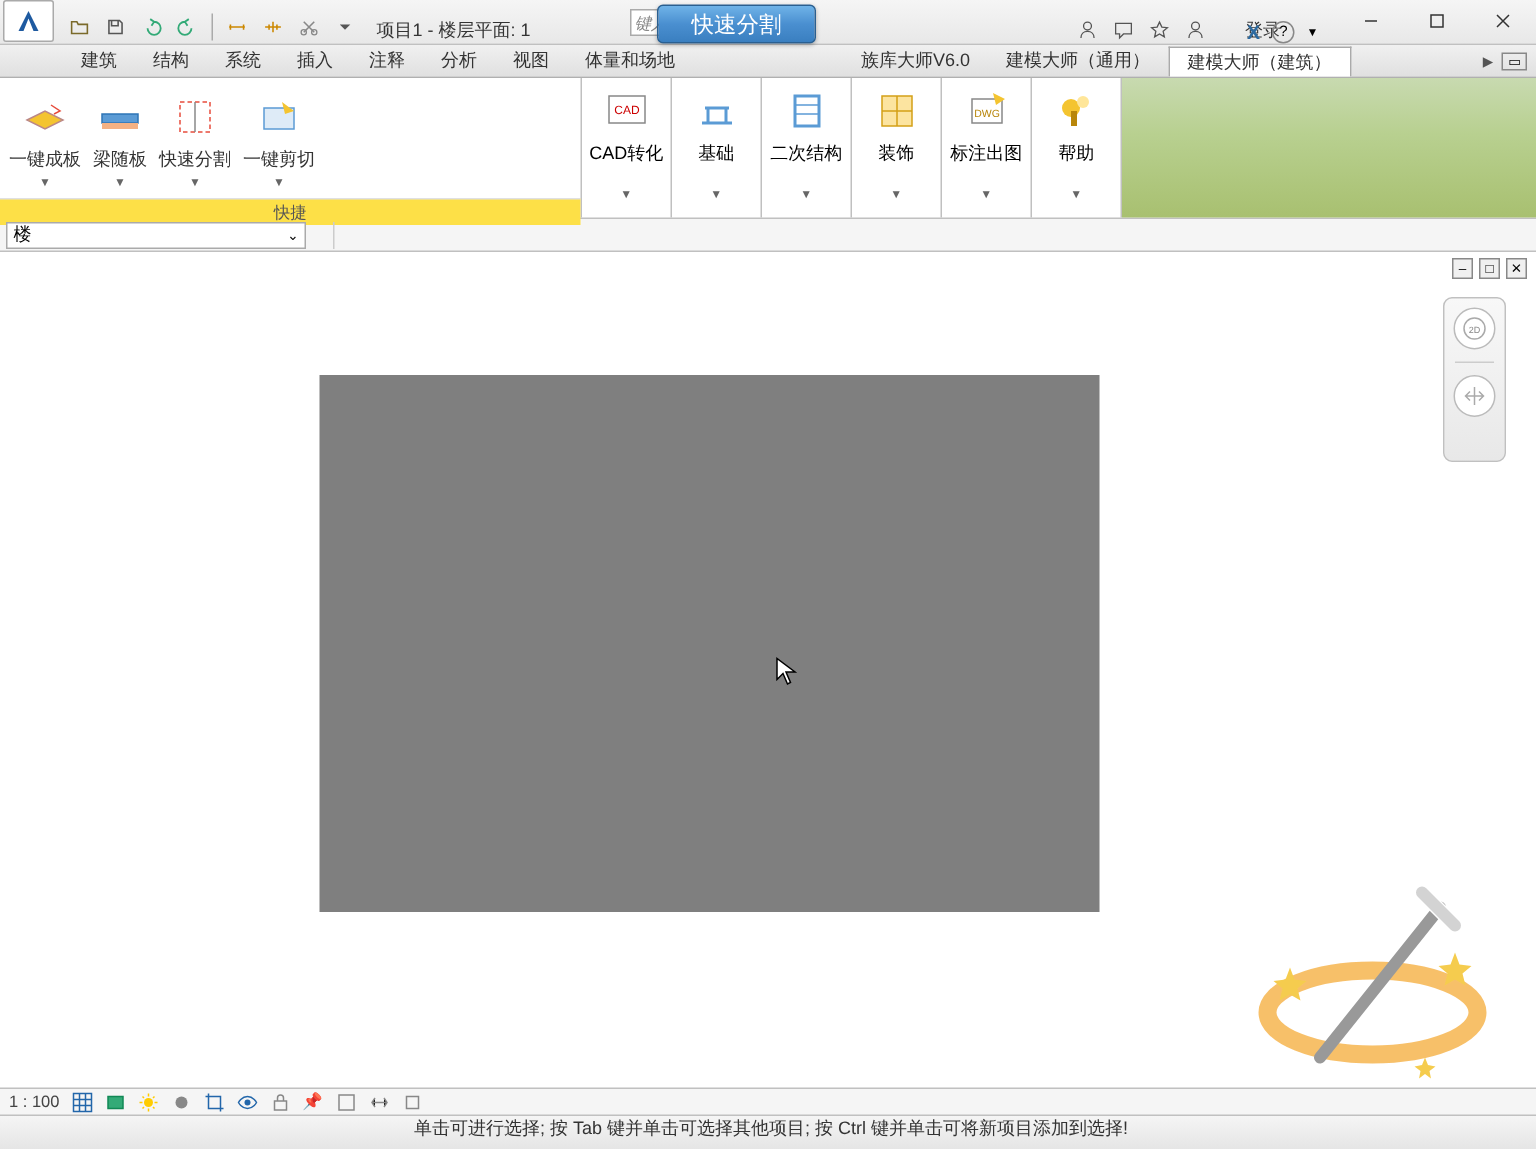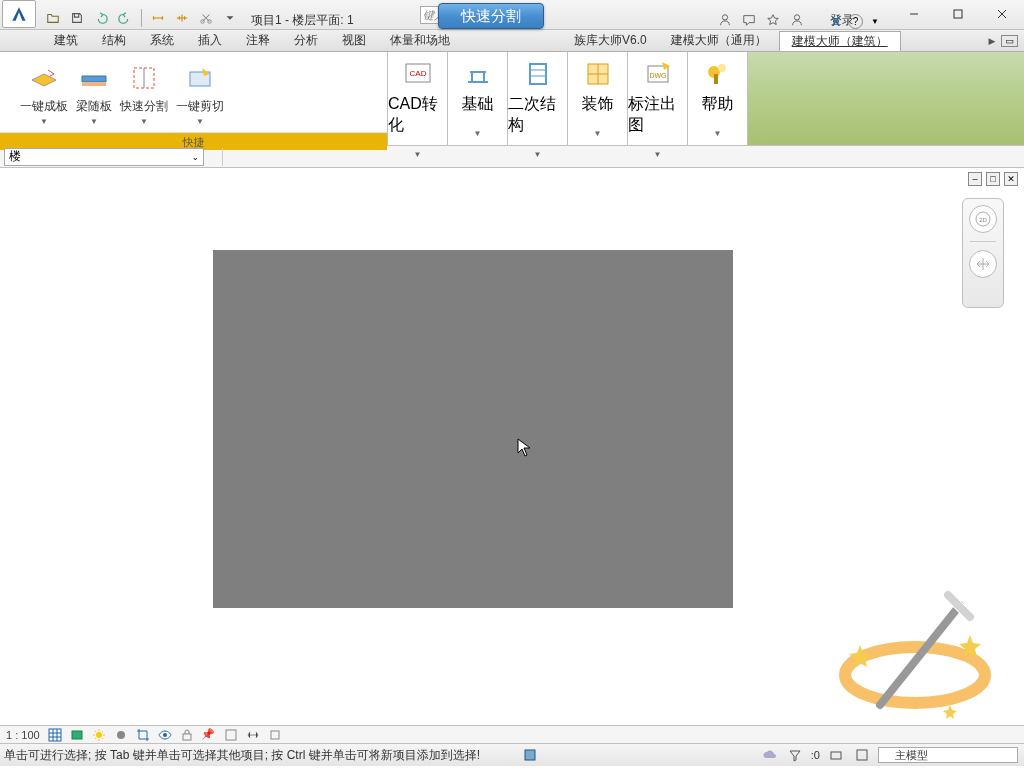--- a/index.html
+++ b/index.html
@@ -17,55 +17,55 @@
 .titlebar .keyword-box { position: absolute; left: 420px; top: 6px; width: 30px; height: 18px; border: 1px solid #aaa; background: #fff; font-size: 11px; display: flex; align-items: center; color: #888; padding-left: 2px; font-style: italic; overflow: hidden; }
 .titlebar .right-icons { position: absolute; right: 170px; display: flex; align-items: center; gap: 6px; }
 .titlebar .right-icons .ic { width: 18px; height: 18px; display: flex; align-items: center; justify-content: center; }
 .titlebar .login-text { font-size: 12px; color: #333; margin-left: 18px; }
 .win-controls { position: absolute; right: 0; top: 0; display: flex; }
 .win-btn { width: 44px; height: 28px; display: flex; align-items: center; justify-content: center; }
 .titlebar .help-x { position: absolute; right: 145px; display: flex; align-items: center; gap: 8px; }
 
 .menubar { height: 22px; background: linear-gradient(#f0f0f0,#e0e0e0); border-bottom: 1px solid #b0b0b0; display: flex; align-items: center; padding-left: 42px; }
 .menu-item { padding: 2px 12px; font-size: 12px; color: #333; height: 20px; display: flex; align-items: center; }
-.menu-item.active { background: #fff; border: 1px solid #aaa; border-bottom: none; text-decoration: underline; }
+.menu-item.active { background: #fff; border: 1px solid #aaa; border-bottom: none; }
 .menubar .extra { margin-left: auto; display: flex; align-items: center; padding-right: 6px; gap: 2px; }
 
 .ribbon { height: 94px; background: #fff; border-bottom: 1px solid #c0c0c0; display: flex; }
 .ribbon-panel { border-right: 1px solid #c0c0c0; display: flex; flex-direction: column; }
 .ribbon-panel.main { flex: 0 0 388px; }
-.ribbon-buttons { flex: 1; display: flex; align-items: flex-start; padding: 4px 16px; }
+.ribbon-buttons { flex: 1; display: flex; align-items: flex-start; padding: 4px 2px; }
 .rbtn { display: flex; flex-direction: column; align-items: center; padding: 2px 4px; cursor: default; }
 .rbtn .ric { width: 32px; height: 32px; margin: 4px 0; display: flex; align-items: center; justify-content: center; }
 .rbtn .rlbl { font-size: 12px; color: #333; white-space: nowrap; }
 .rbtn .drop { font-size: 8px; color: #666; margin-top: 2px; }
-.panel-label { height: 18px; border-top: 1px solid #e0e0e0; font-size: 11px; color: #555; text-align: center; line-height: 18px; background: #eab308; }
+.panel-label { height: 18px; border-top: 1px solid #e0e0e0; font-size: 11px; color: #555; text-align: center; line-height: 18px; background: #fde047; }
 .big-panel { width: 60px; display: flex; flex-direction: column; align-items: center; justify-content: flex-start; padding-top: 6px; border-right: 1px solid #c0c0c0; }
 .big-panel .bic { width: 32px; height: 32px; margin-bottom: 4px; }
-.big-panel .blbl { font-size: 16px; }
+.big-panel .blbl { font-size: 12px; }
 .big-panel .drop { font-size: 8px; color: #666; margin-top: 14px; }
 .ribbon-fill { flex: 1; background: linear-gradient(180deg,#c8dab0 0%, #b8d090 40%, #a8c070 100%); }
 
 .heading-bar { height: 22px; background: #f5f5f5; border-bottom: 1px solid #c0c0c0; display: flex; align-items: center; }
 .heading-combo { width: 200px; height: 18px; border: 1px solid #aaa; background: #fff; display: flex; align-items: center; justify-content: space-between; padding: 0 4px; margin-left: 4px; font-size: 12px; }
 .heading-sep { width: 1px; height: 18px; background: #ccc; margin-left: 18px; }
 
 .workspace { height: 558px; background: #fff; position: relative; border-bottom: 1px solid #c0c0c0; }
 .inner-win-ctrl { position: absolute; top: 4px; right: 6px; display: flex; gap: 4px; }
 .inner-win-ctrl div { width: 14px; height: 14px; border: 1px solid #888; background: #f0f0f0; font-size: 9px; display: flex; align-items: center; justify-content: center; }
 .nav-cube { position: absolute; top: 30px; right: 20px; width: 42px; height: 110px; background: linear-gradient(#f8f8f8,#e8e8e8); border: 1px solid #c0c0c0; border-radius: 6px; display: flex; flex-direction: column; align-items: center; padding: 6px 0; gap: 8px; }
 .nav-cube .nc { width: 28px; height: 28px; border: 1px solid #bbb; border-radius: 14px; display: flex; align-items: center; justify-content: center; font-size: 9px; color: #888; background: #fff; }
 .canvas-rect { position: absolute; left: 213px; top: 82px; width: 520px; height: 358px; background: #7f7f7f; }
 .cursor { position: absolute; left: 517px; top: 270px; }
 .wand-deco { position: absolute; right: 24px; bottom: 0px; width: 170px; height: 150px; opacity: 0.85; }
 
 .viewbar { height: 18px; background: #f5f5f5; border-bottom: 1px solid #c0c0c0; display: flex; align-items: center; padding: 0 6px; gap: 8px; font-size: 11px; color: #444; }
 .viewbar .vb-ic { width: 14px; height: 14px; display: flex; align-items: center; justify-content: center; }
 
-.statusbar { height: 22px; background: linear-gradient(#f5f5f5,#e5e5e5); display: flex; align-items: center; font-size: 12px; color: #333; }
+.statusbar { height: 22px; background: linear-gradient(#f5f5f5,#e5e5e5); display: flex; align-items: center; font-size: 12px; color: #333; flex-direction: column; }
 .statusbar .msg { flex: 0 0 520px; padding-left: 4px; white-space: nowrap; overflow: hidden; }
 .statusbar .st-ic { width: 20px; height: 18px; display: flex; align-items: center; justify-content: center; }
 .statusbar .right { margin-left: auto; display: flex; align-items: center; gap: 6px; padding-right: 6px; }
 .statusbar .combo { width: 140px; height: 16px; border: 1px solid #aaa; background: #fff; font-size: 11px; padding: 0 16px; display: flex; align-items: center; justify-content: space-between; }
 </style>
 </head>
 <body>
 
 <div class="titlebar">
   <div class="logo">

